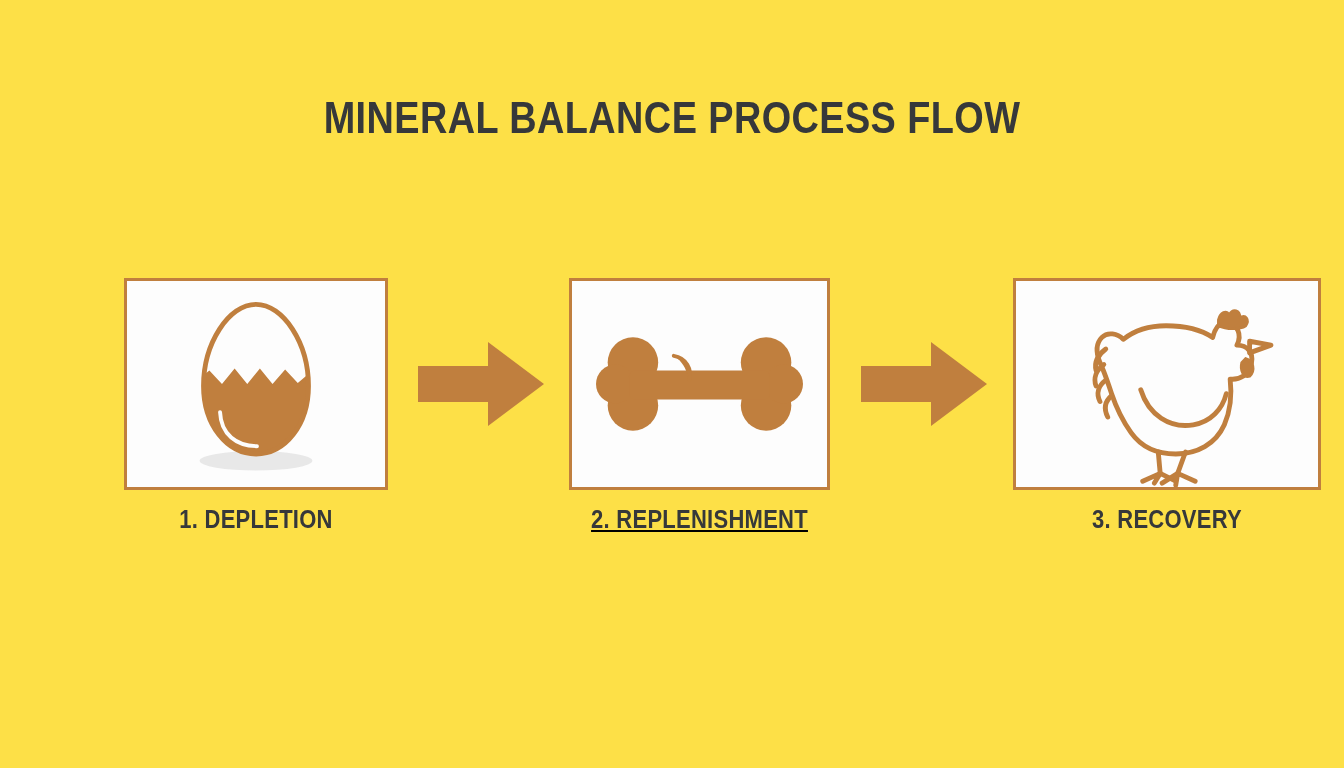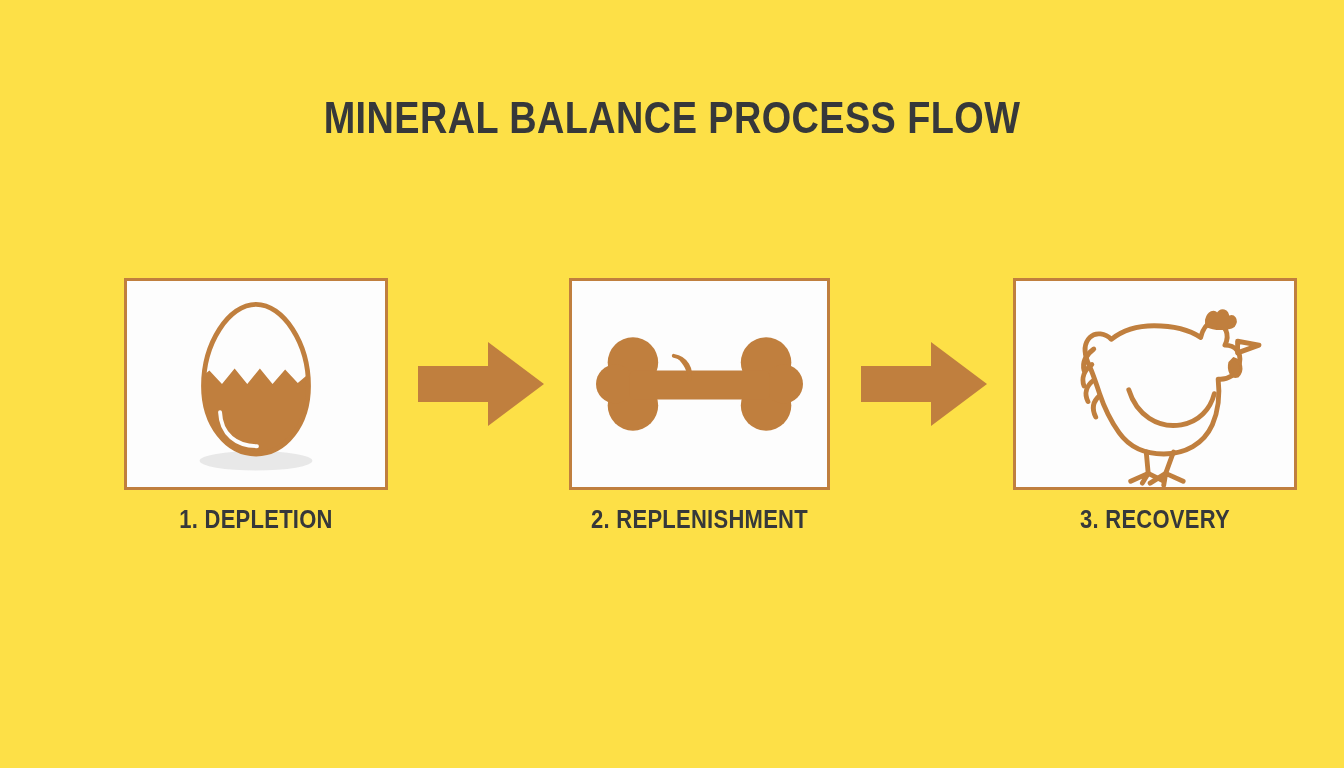--- a/index.html
+++ b/index.html
@@ -48,22 +48,22 @@
     height: 270px;
     margin-left: 28px;
   }
 
   .step {
     position: absolute;
     top: 0;
     width: 264px;
   }
   .step-1 { left: 96px; }
-  .step-2 { left: 541px; width: 261px; }
-  .step-3 { left: 985px; width: 284px; }
+  .step-2 { left: 541px; width: 261px; text-decoration: underline; }
+  .step-3 { left: 985px; width: 308px; }
 
   .frame {
     box-sizing: border-box;
     width: 100%;
     height: 212px;
     border: 3px solid #c07f3e;
     background: #fdfdfd;
     position: relative;
   }
 

